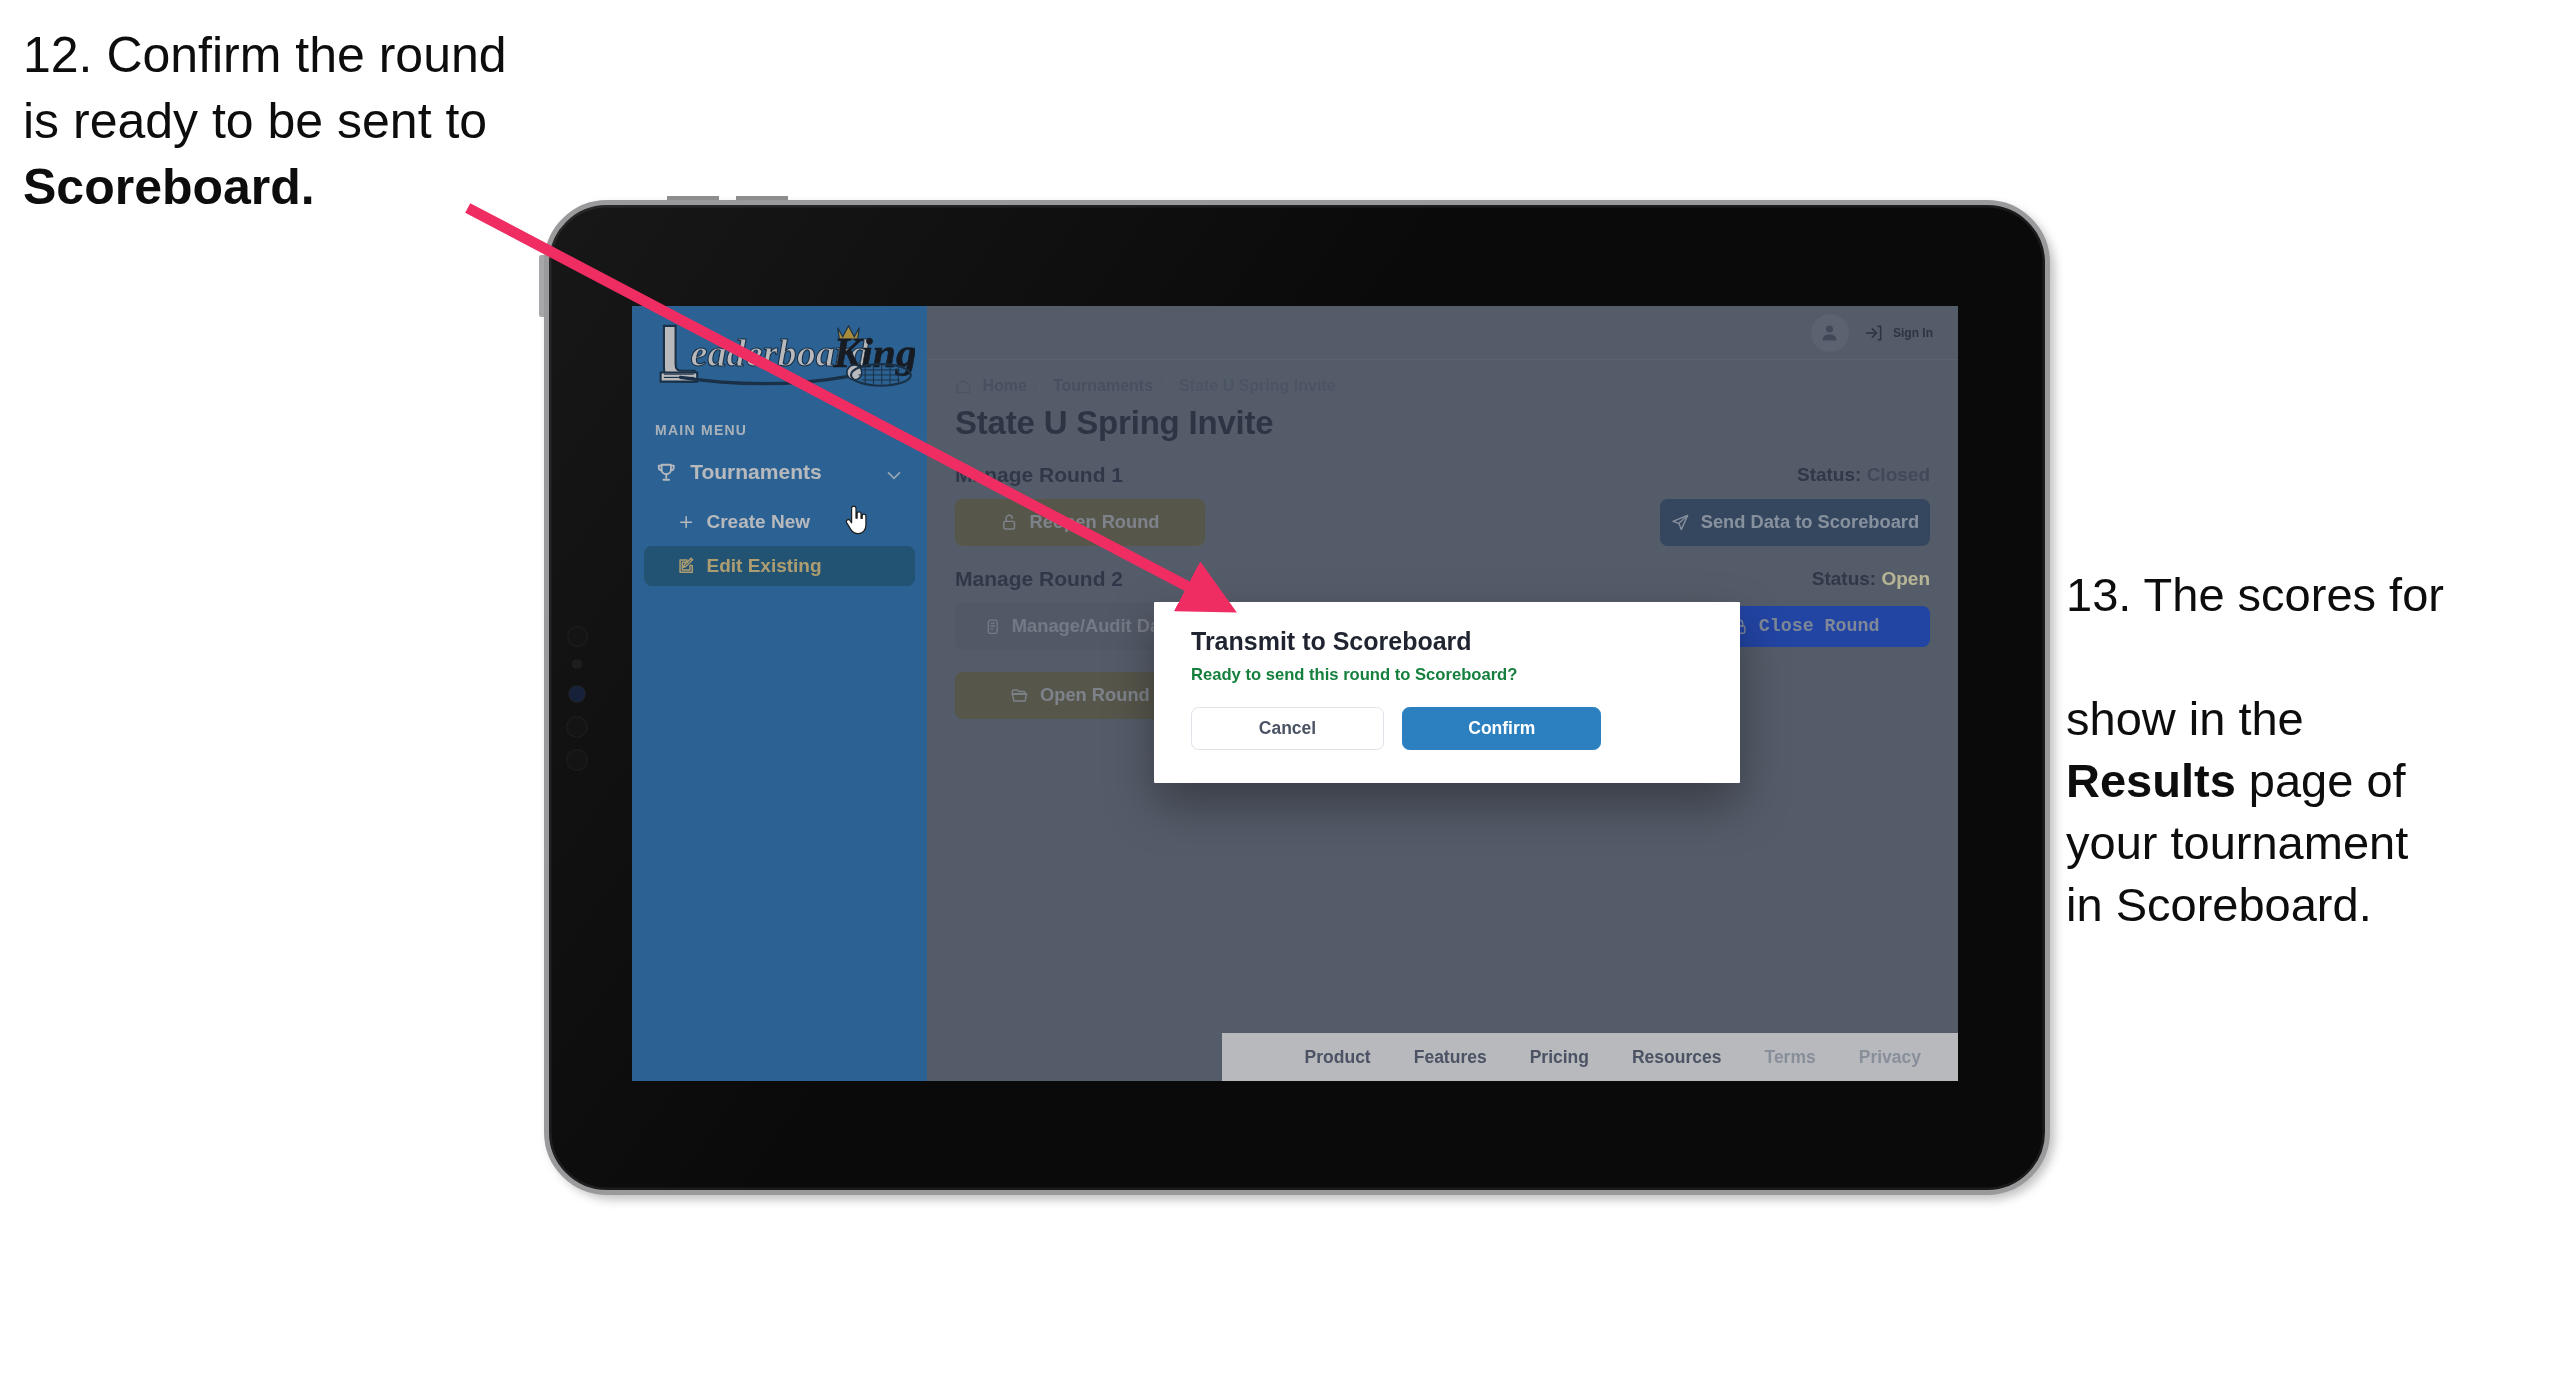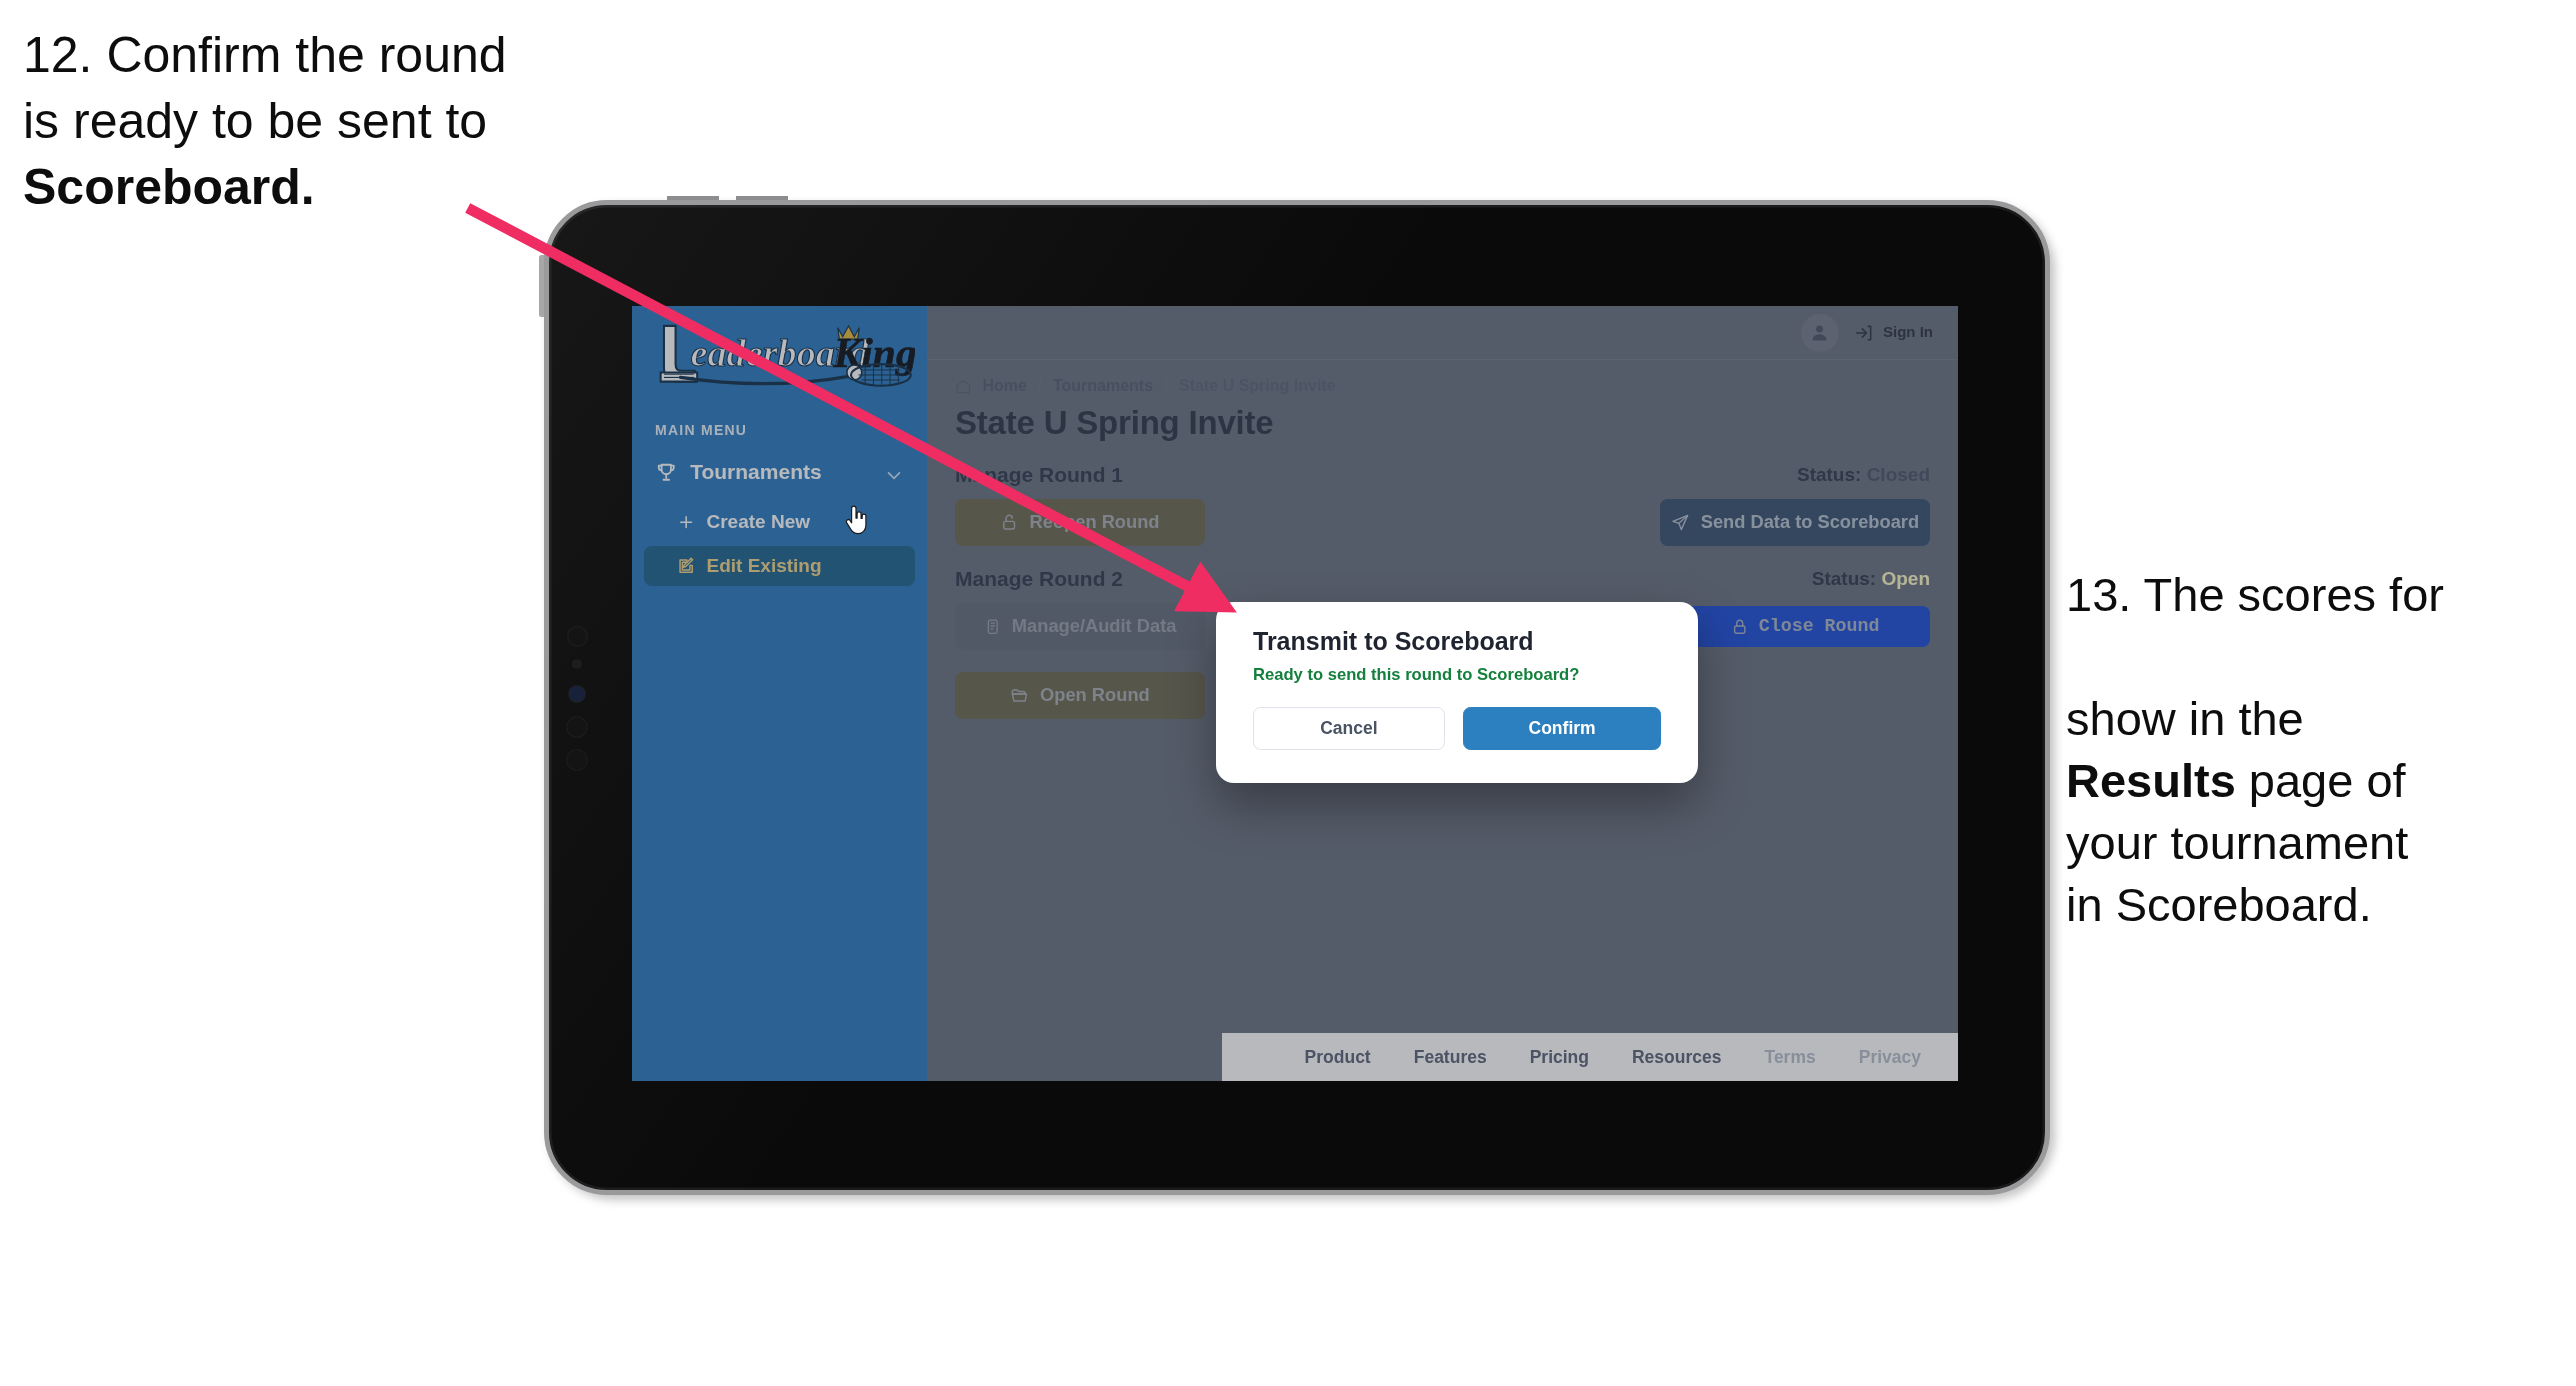--- a/index.html
+++ b/index.html
@@ -86,21 +86,21 @@
   .main{position:absolute;left:295px;top:0;right:0;bottom:0;}
   .topbar{
     position:absolute;left:0;top:0;right:0;height:53px;
     border-bottom:0.8px solid rgba(255,255,255,.07);
     display:flex;align-items:center;justify-content:flex-end;padding-right:25px;gap:15px;
   }
   .avatar{
     width:38px;height:38px;border-radius:50%;background:rgba(255,255,255,.07);
     display:flex;align-items:center;justify-content:center;
   }
-  .signin{display:flex;align-items:flex-start;gap:9.2px;color:#2d3444;font-size:15px;font-weight:700;}
+  .signin{display:flex;align-items:center;gap:9.2px;color:#2d3444;font-size:12px;font-weight:700;}
 
   .content{position:absolute;left:0;top:53px;right:0;bottom:48px;padding:18.3px 28px 0 28px;box-sizing:border-box;}
   .crumbs{display:flex;align-items:center;gap:10.8px;color:#565f72;font-size:16px;font-weight:600;}
   .crumbs .sep{color:#6c7588;}
   .crumbs .cur{color:#5d6679;}
   .page-title{margin-top:8.3px;color:#2e3648;font-size:33px;font-weight:700;letter-spacing:-0.2px;}
 
   .round{margin-top:21.6px;position:relative;}
   .round-head{display:flex;align-items:center;justify-content:space-between;}
   .round-title{color:#323b4e;font-size:21px;font-weight:600;}
@@ -124,22 +124,22 @@
     box-sizing:border-box;
   }
   .footer a{color:#5b6478;font-size:17.5px;font-weight:700;text-decoration:none;}
   .footer a.muted{color:#b9bfca;}
 
   
   .scrim{position:absolute;left:0;top:0;width:1326px;height:775px;background:rgba(44,50,62,.34);}
 
   
   .modal{
-    position:absolute;left:1216px;top:602px;width:482px;height:181px;
-    background:#ffffff;border-radius:18px;
+    position:absolute;left:1154px;top:602px;width:586px;height:181px;
+    background:#ffffff;border-radius:1px;
     box-shadow:0 21.6px 48px rgba(0,0,0,.34);
     padding:25px 37px;box-sizing:border-box;
   }
   .modal-title{color:#1f2430;font-size:25px;font-weight:700;}
   .modal-sub{margin-top:9.2px;color:#15803d;font-size:16.6px;font-weight:600;}
   .modal-actions{margin-top:21.6px;display:flex;gap:18.3px;}
   .m-btn{height:43px;border-radius:7.5px;font-size:17.5px;font-weight:700;display:flex;align-items:center;justify-content:center;box-sizing:border-box;cursor:pointer;}
   .m-cancel{width:193px;background:#ffffff;border:0.8px solid #dfe2e8;color:#4a5364;}
   .m-confirm{width:199px;background:#2c80c0;border:0.8px solid #2c80c0;color:#ffffff;}
 

